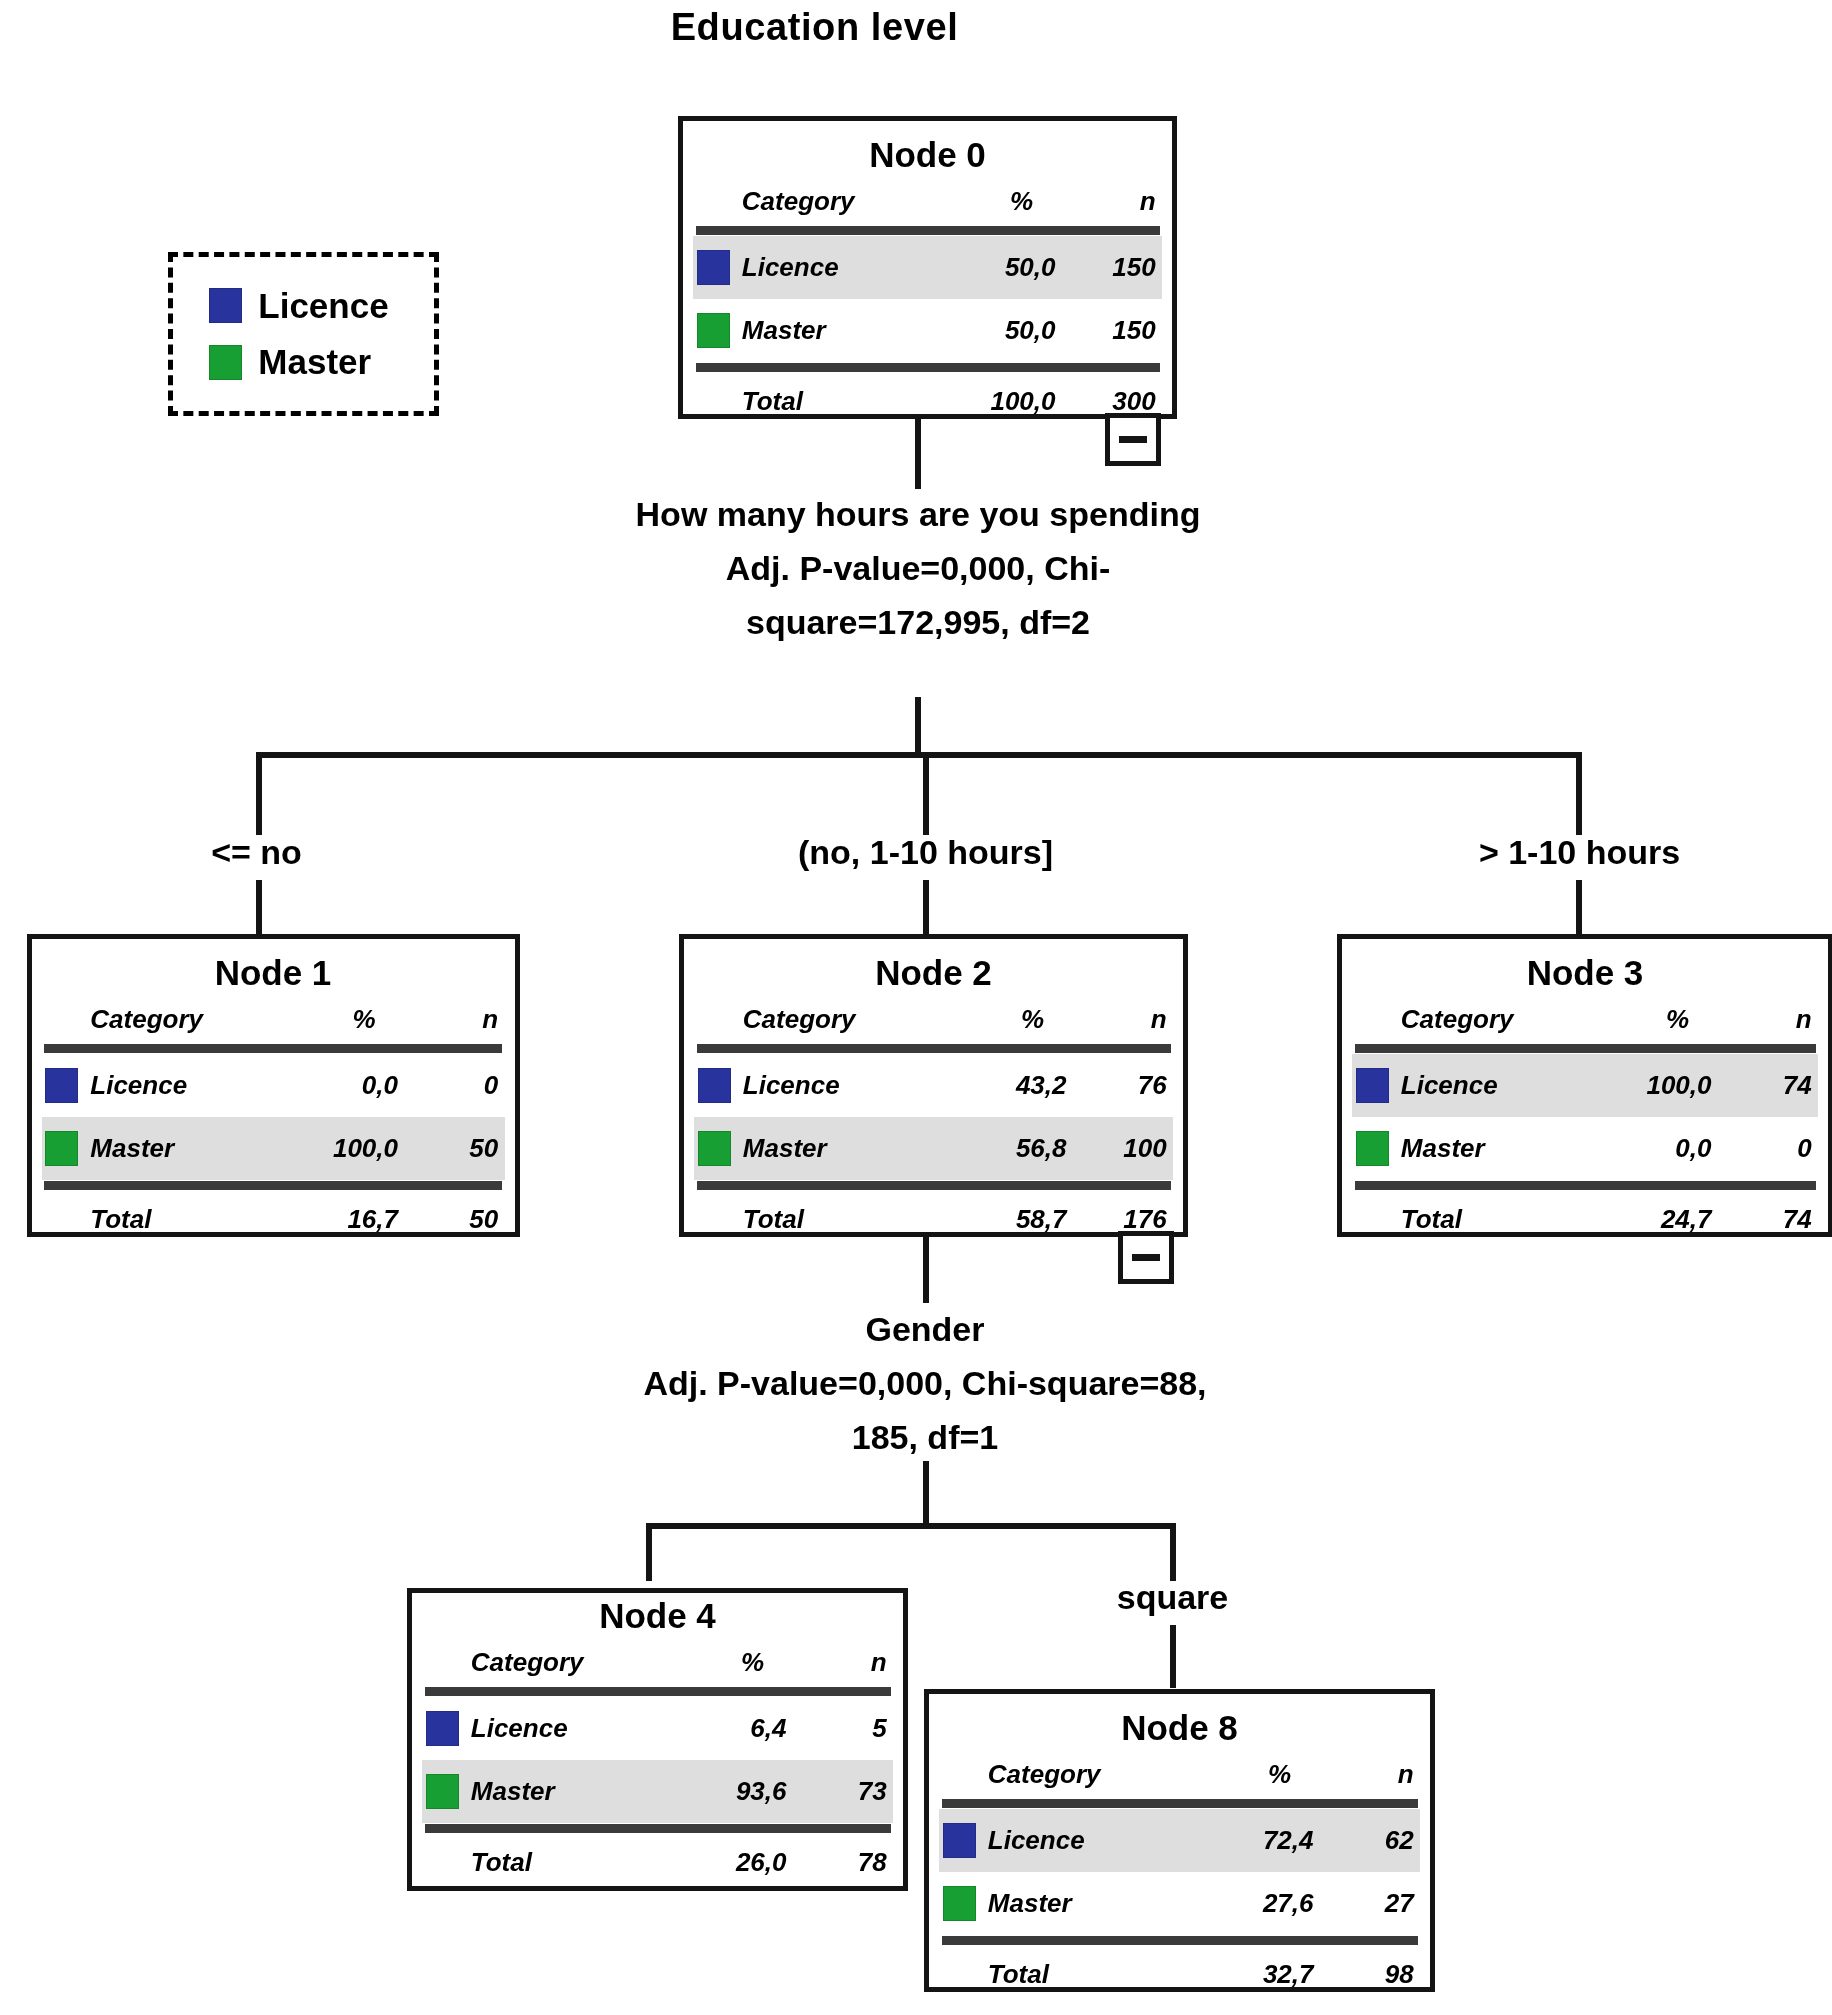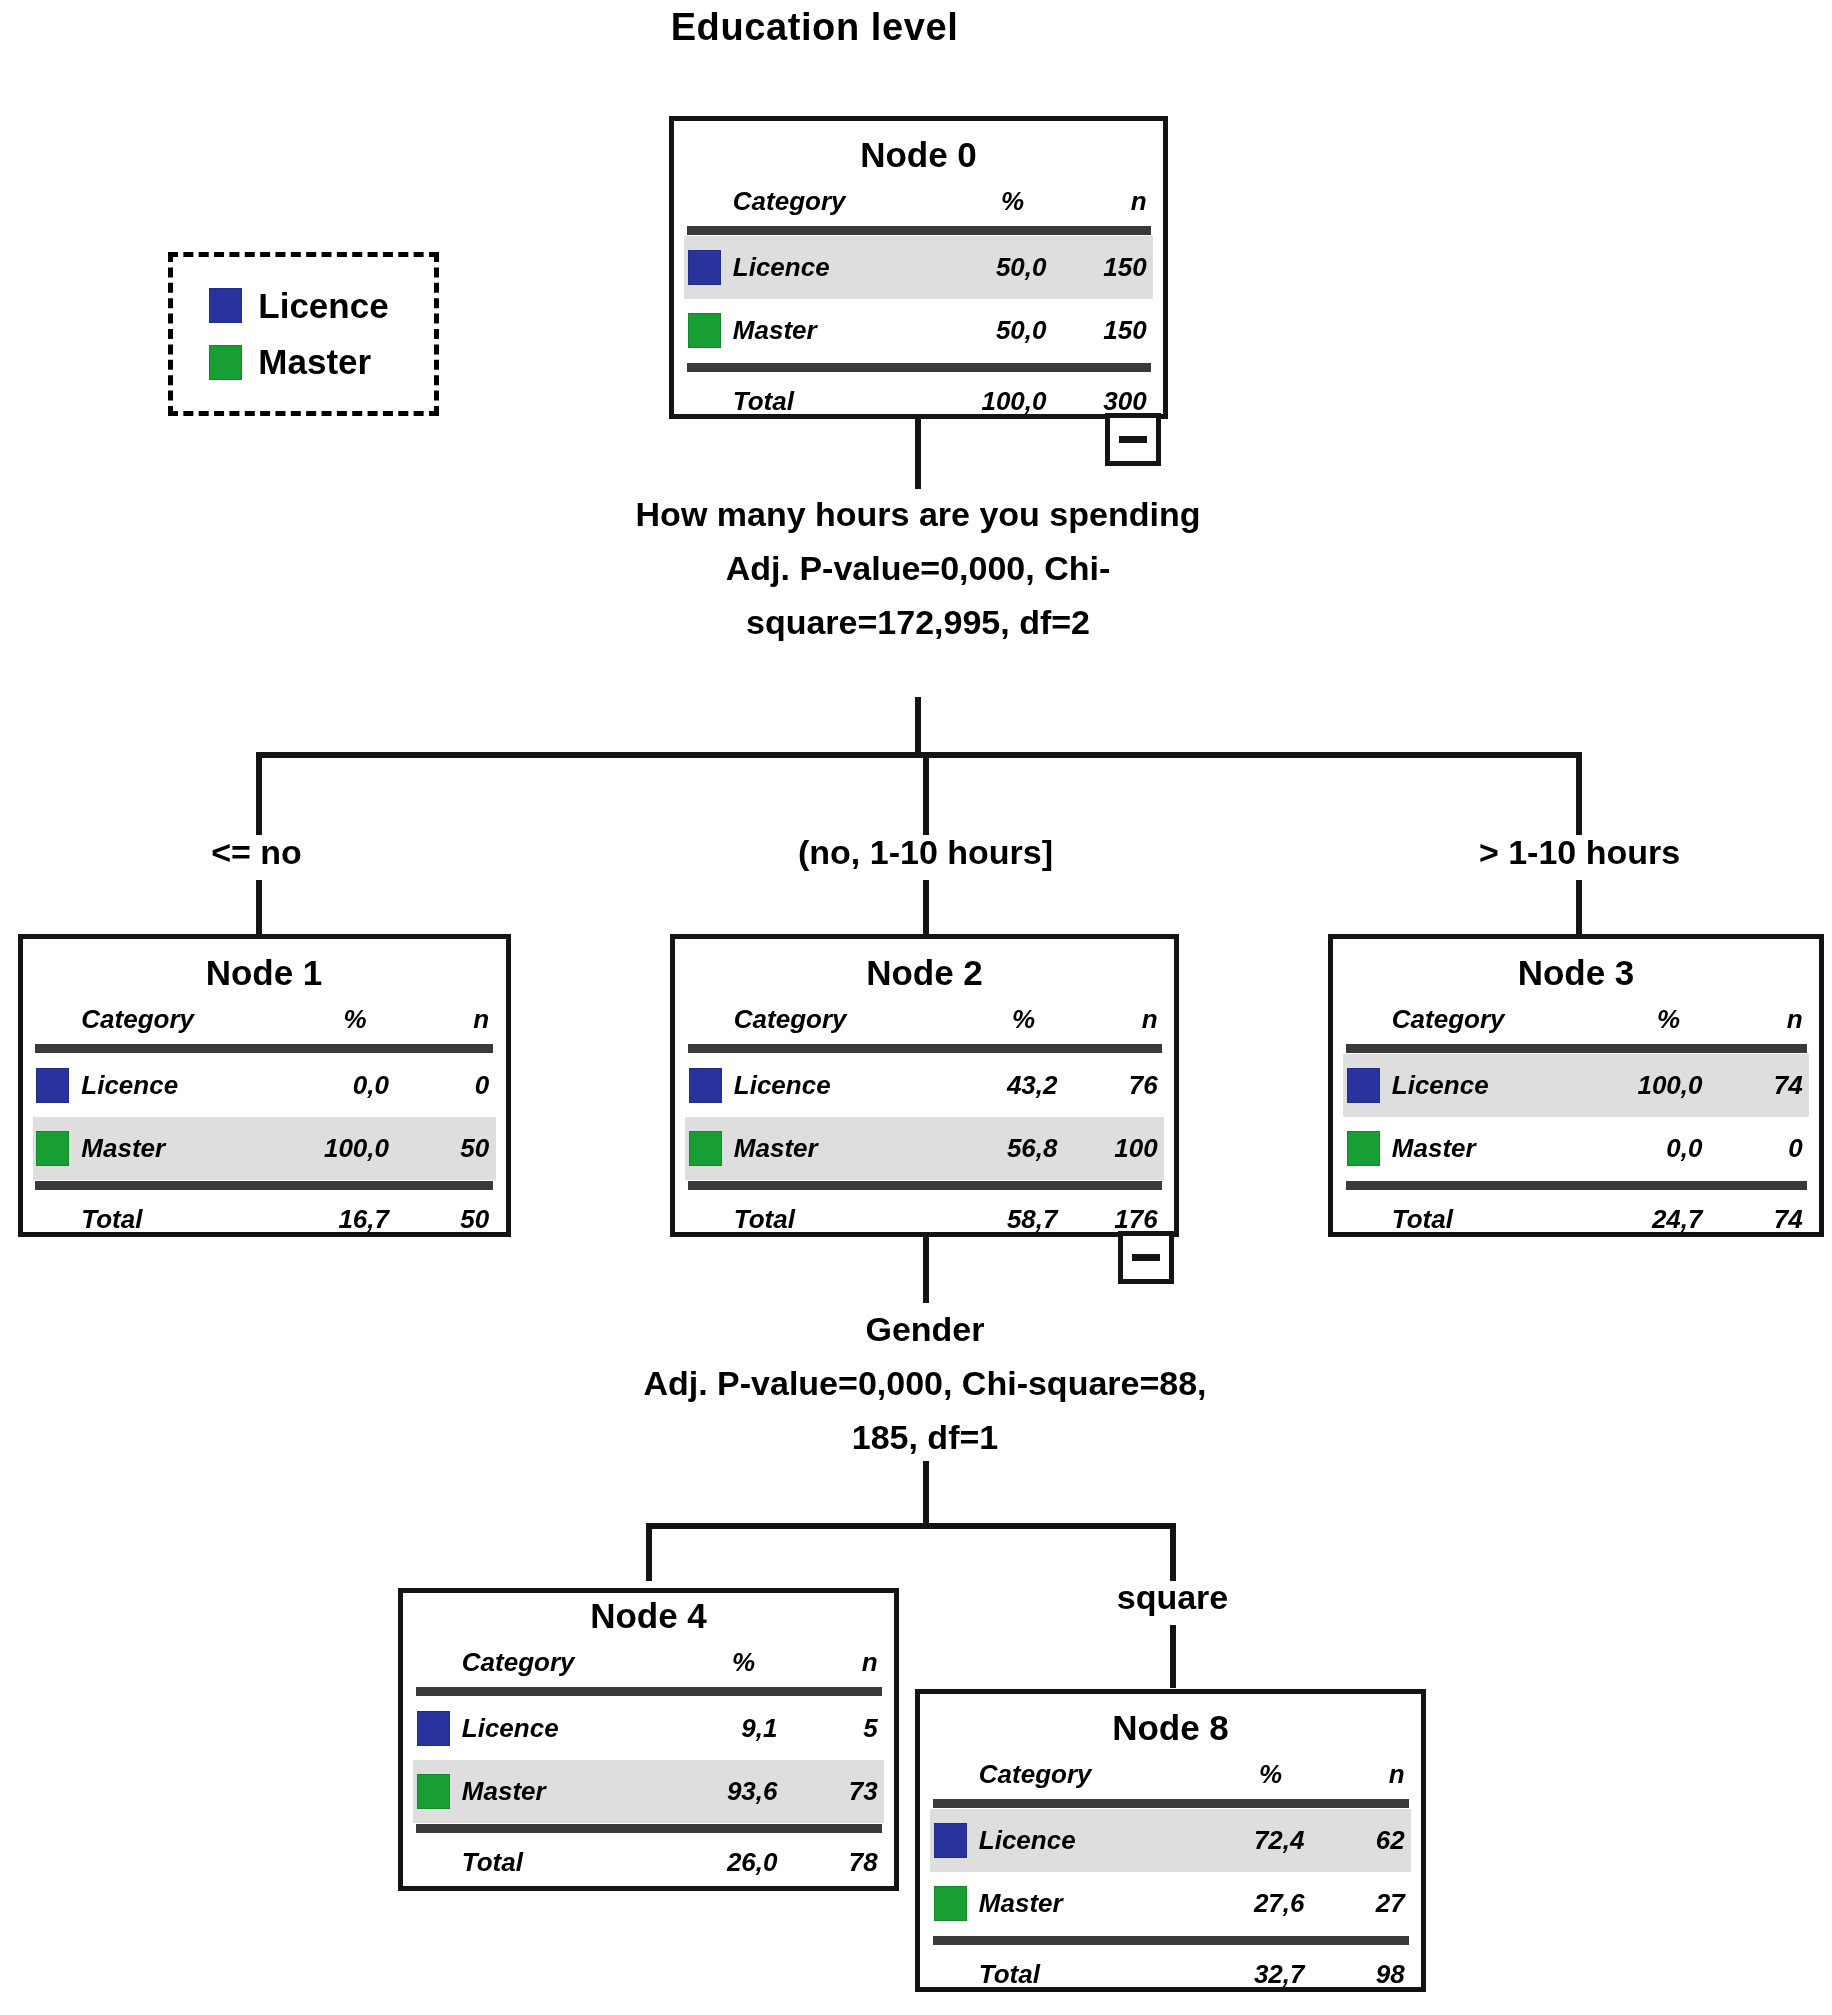--- a/index.html
+++ b/index.html
@@ -38,20 +38,21 @@
   
   .split-text{font-size:34px;line-height:54px;text-align:center;}
   .branch-label{font-size:34px;text-align:center;white-space:nowrap;}
 
   
   .node{
     border:5.6px solid #141414;
     box-sizing:border-box;background:#fff;
     display:flex;flex-direction:column;
     padding:3.8px 0 6.3px 0;
+    margin-left:9px;
   }
   .node-title{font-size:35px;text-align:center;padding:10px 0 3.8px 0;}
   .rows-wrap{margin:0 10px;display:flex;flex-direction:column;flex:1;}
   .t-row{
     display:grid;
     grid-template-columns:40px 1fr 119px 99px;
     align-items:center;
     font-size:26px;
     font-style:italic;
   }
@@ -278,21 +279,21 @@
         <span class="hdr-cat">Category</span>
         <span class="hdr-pct">%</span>
         <span class="hdr-n">n</span>
       </div>
       <div class="rule"></div>
       <div class="t-row cat-row">
         <span class="cell-chip">
             <span class="chip" style="background: rgb(40, 51, 158);"></span>
           </span>
         <span class="cell-cat">Licence</span>
-        <span class="cell-pct">9,1</span>
+        <span class="cell-pct">6,4</span>
         <span class="cell-n">5</span>
       </div>
       <div class="t-row cat-row" style="background: rgb(222, 222, 222);">
         <span class="cell-chip">
             <span class="chip" style="background: rgb(24, 159, 51);"></span>
           </span>
         <span class="cell-cat">Master</span>
         <span class="cell-pct">93,6</span>
         <span class="cell-n">73</span>
       </div>

